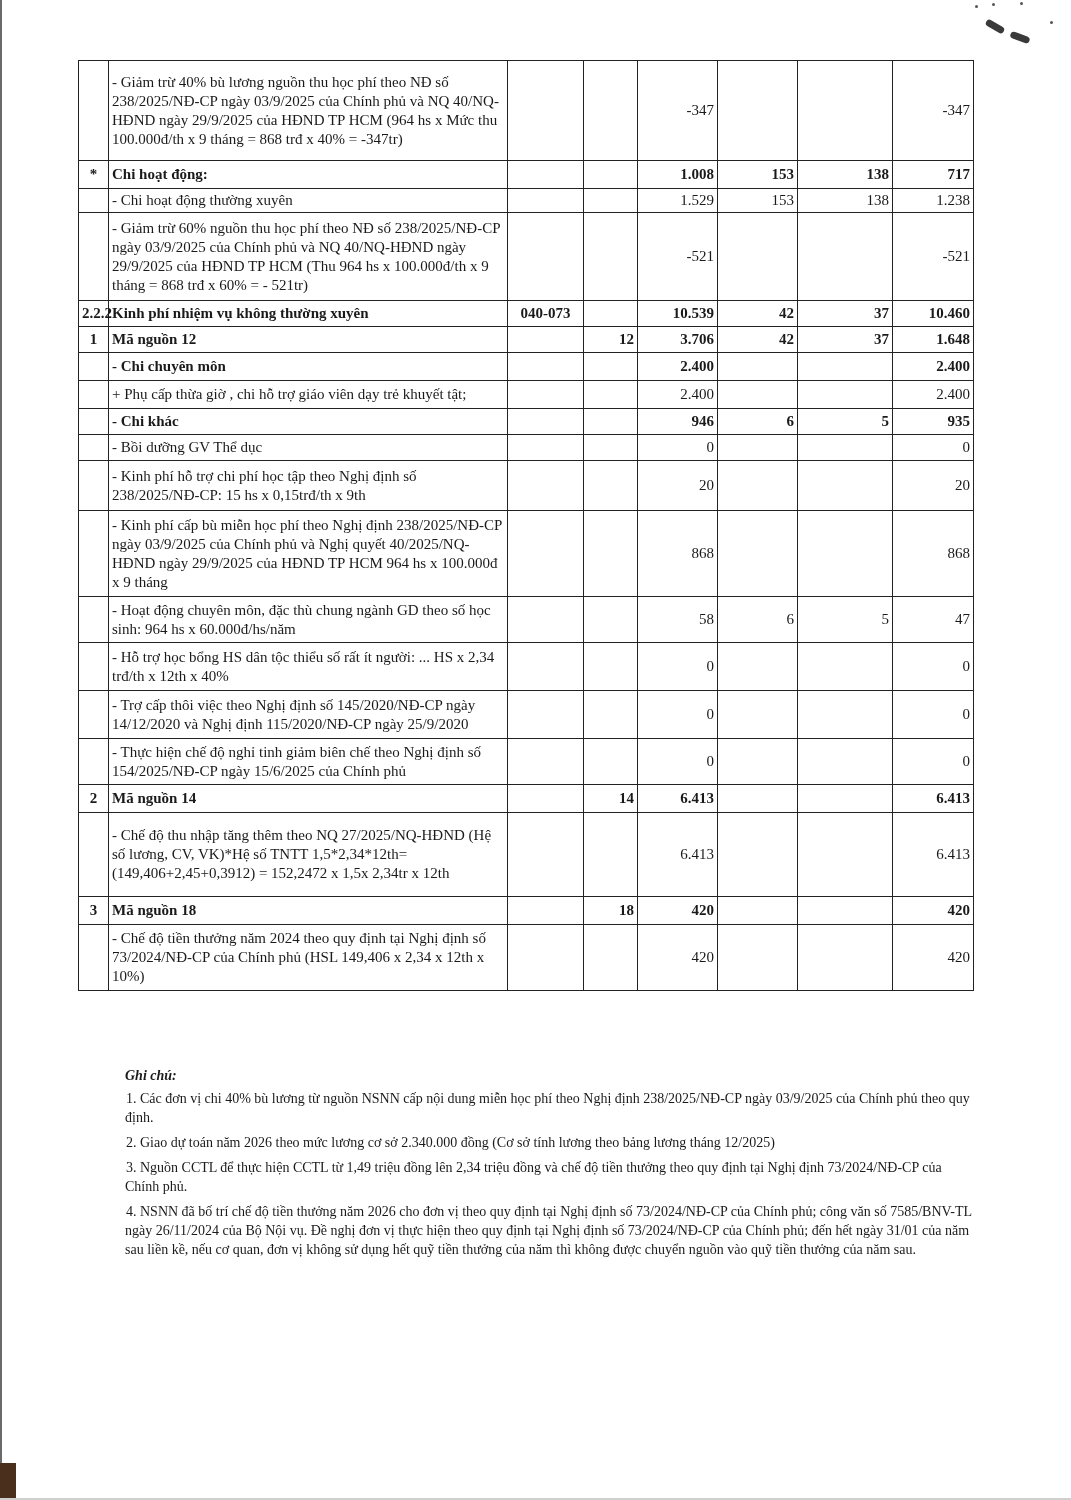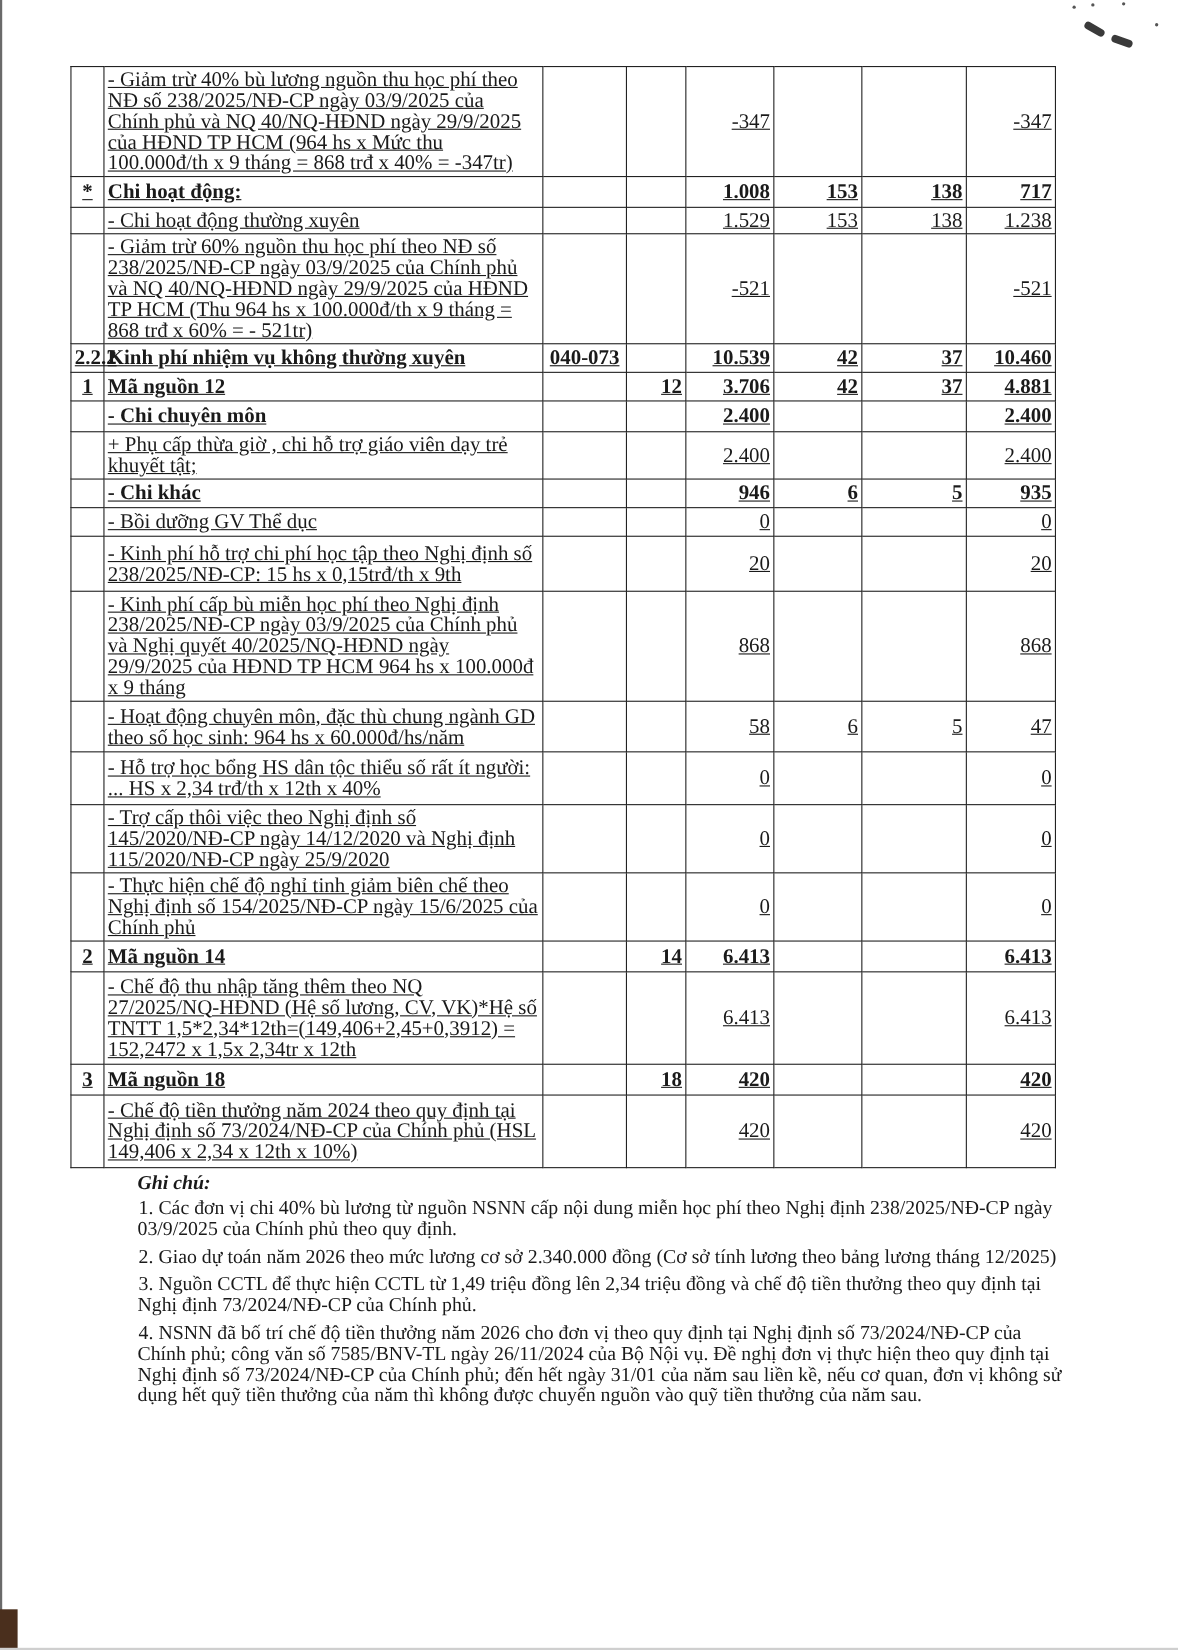--- a/index.html
+++ b/index.html
@@ -7,34 +7,34 @@
       width: 1071px; height: 1500px; background: #ffffff; position: relative; overflow: hidden;
       font-family: "Liberation Serif", "DejaVu Serif", serif; color: #1a1a1a;
     }
     .left-edge { position: absolute; left: 0; top: 0; width: 2px; height: 1500px; background: #6a6a6a; }
     .corner-block { position: absolute; left: 0; top: 1463px; width: 16px; height: 37px; background: #4a2f1d; }
     .bottom-edge { position: absolute; left: 0; top: 1498px; width: 1071px; height: 2px; background: #cfcfcf; }
     .staple { position: absolute; width: 20px; height: 7px; background: #3a3a3a; border-radius: 4px; }
     .dot { position: absolute; width: 3px; height: 3px; background: #555; border-radius: 50%; }
 
     table.budget {
-      position: absolute; left: 64px; top: 60px; width: 895px;
-      border-collapse: collapse; table-layout: fixed; font-size: 19px; line-height: 19px; text-decoration: underline;
+      position: absolute; left: 78px; top: 60px; width: 895px;
+      border-collapse: collapse; table-layout: fixed; font-size: 15px; line-height: 19px;
     }
     table.budget td {
       border: 1.3px solid #222; padding: 2px 3px; vertical-align: middle;
     }
     td.stt { text-align: center; font-weight: bold; }
     td.content { text-align: left; }
     td.code { text-align: center; font-weight: bold; }
     td.num { text-align: right; }
     tr.bold td { font-weight: bold; }
     tr.bold td.content { font-weight: bold; }
 
-    .notes { position: absolute; left: 125px; top: 1066px; width: 850px; font-size: 18px; line-height: 19px; }
+    .notes { position: absolute; left: 125px; top: 1066px; width: 850px; font-size: 14px; line-height: 19px; }
     .notes .title { font-style: italic; font-weight: bold; margin-bottom: 4px; }
     .notes p { margin: 0 0 6px 0; text-indent: 1px; }
   </style>
 </head>
 <body>
 
 <div class="left-edge"></div>
 <div class="corner-block"></div>
 <div class="bottom-edge"></div>
 <div class="staple" style="left:985px; top:23px; transform:rotate(30deg);"></div>
@@ -107,21 +107,21 @@
         <td class="num">10.460</td>
       </tr>
       <tr class="bold" style="height: 26px;">
         <td class="stt">1</td>
         <td class="content">Mã nguồn 12</td>
         <td class="code"></td>
         <td class="num">12</td>
         <td class="num">3.706</td>
         <td class="num">42</td>
         <td class="num">37</td>
-        <td class="num">4.881</td>
+        <td class="num">1.648</td>
       </tr>
       <tr class="bold" style="height: 28px;">
         <td class="stt"></td>
         <td class="content">- Chi chuyên môn</td>
         <td class="code"></td>
         <td class="num"></td>
         <td class="num">2.400</td>
         <td class="num"></td>
         <td class="num"></td>
         <td class="num">2.400</td>

